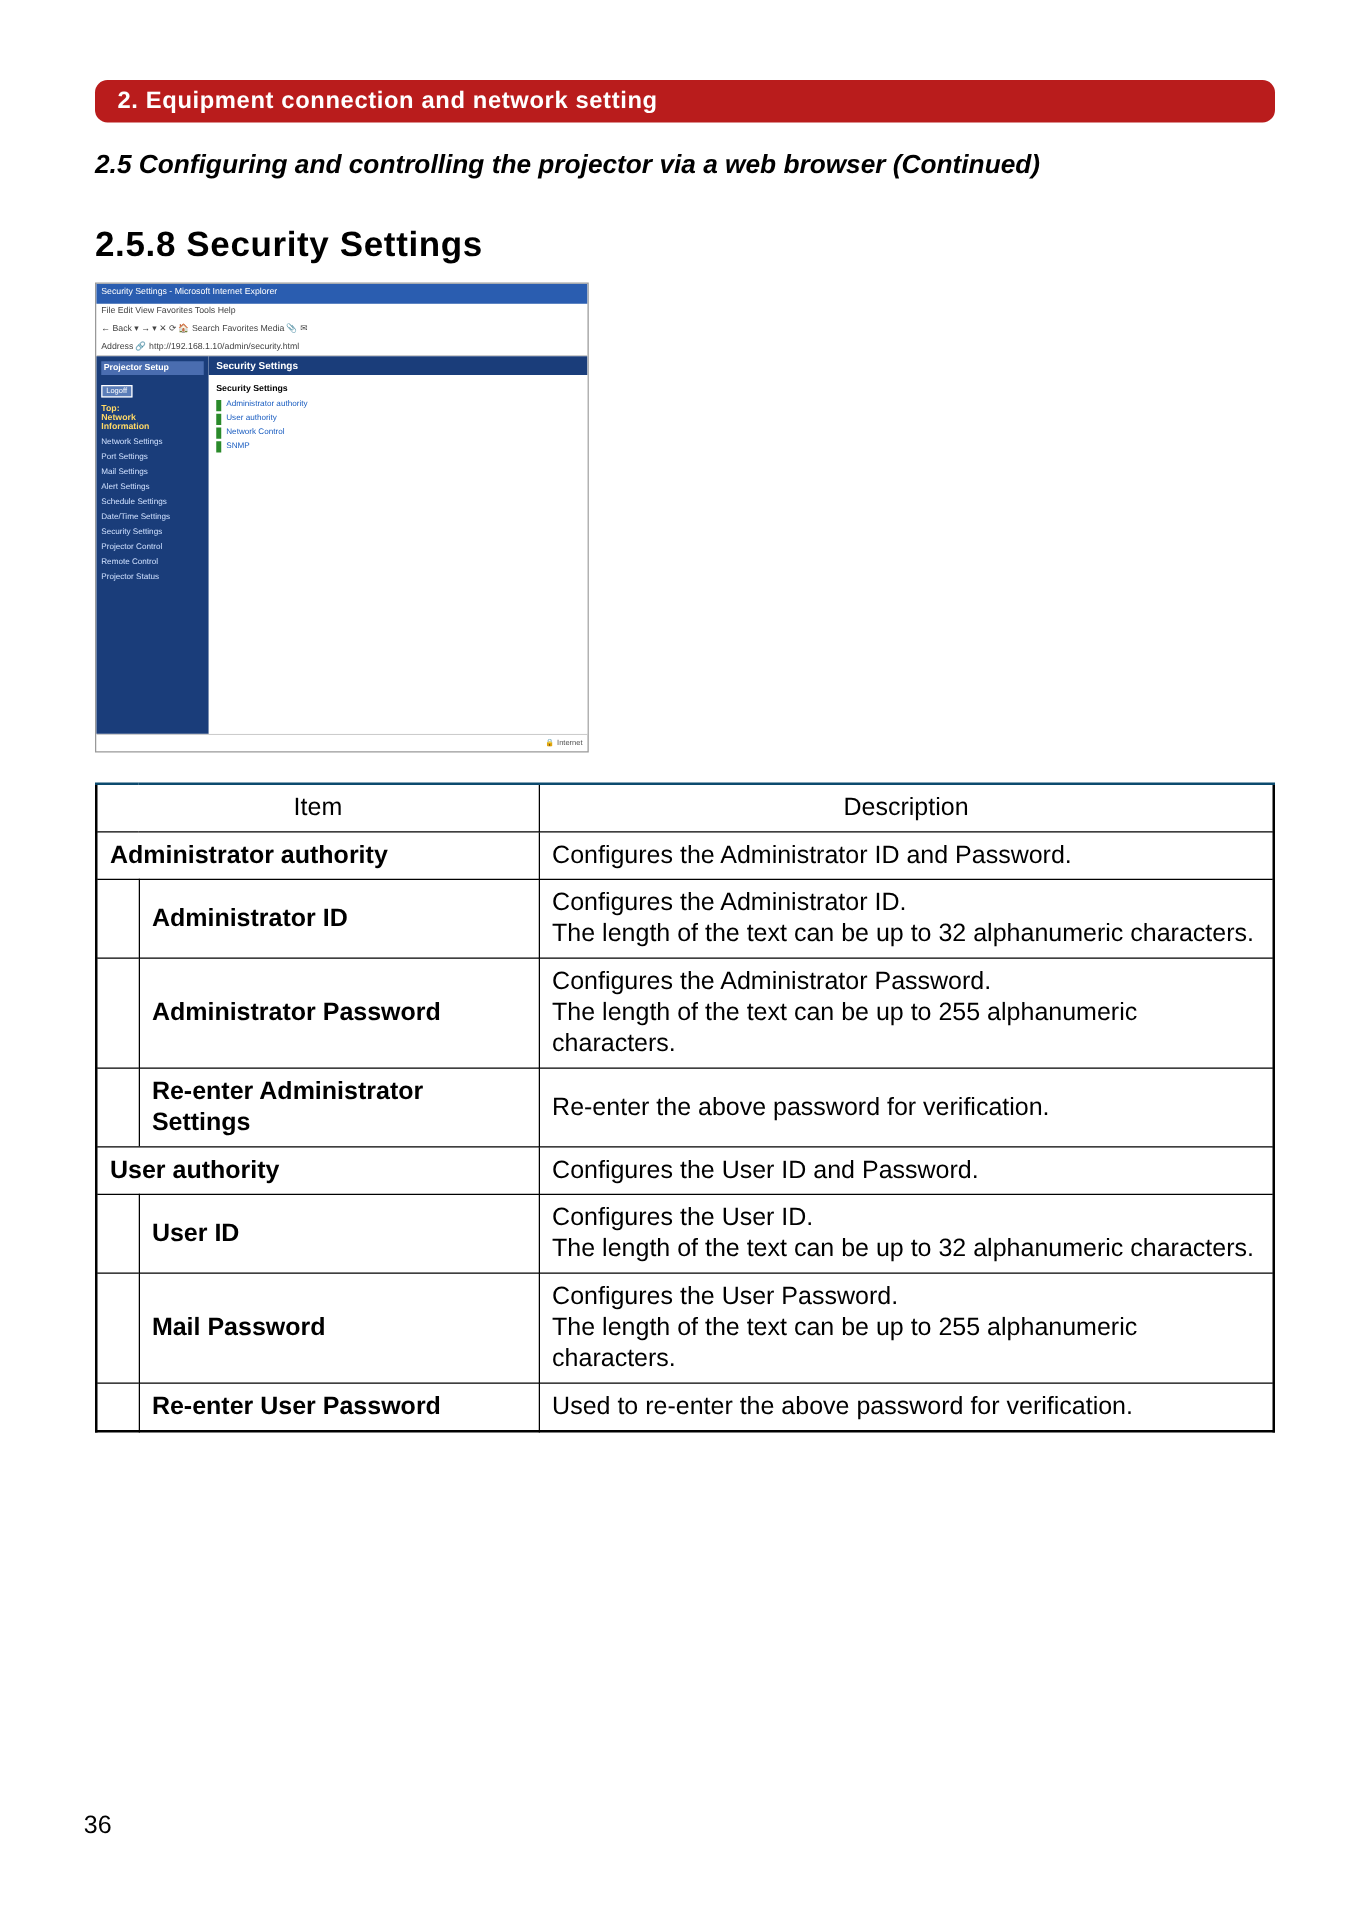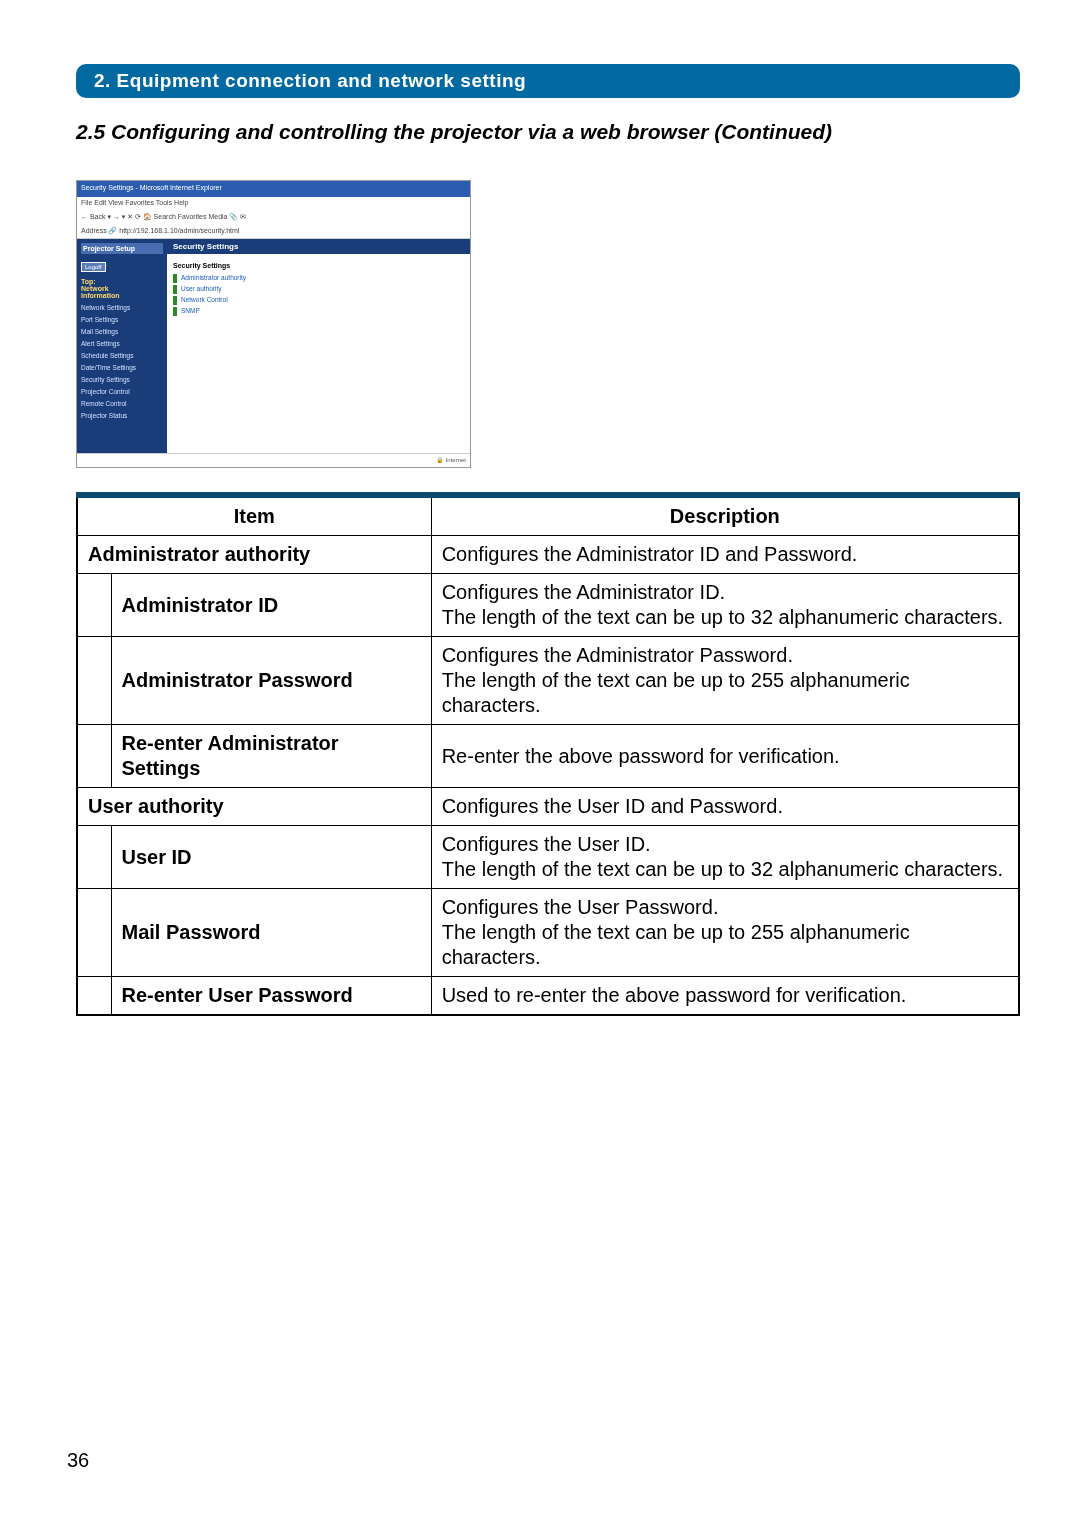--- a/index.html
+++ b/index.html
@@ -8,21 +8,21 @@
     height: 1532px;
     background: #ffffff;
     font-family: Arial, Helvetica, sans-serif;
     color: #000;
     position: relative;
   }
   .page {
     padding: 64px 60px 0 76px;
   }
   .banner {
-    background: #0369a1;
+    background: #b91c1c;
     border-radius: 10px;
     color: #fff;
     font-weight: bold;
     font-size: 19px;
     padding: 6px 18px;
     margin-bottom: 22px;
     letter-spacing: 0.5px;
   }
   .subtitle {
     font-weight: bold;
@@ -32,21 +32,21 @@
   }
   .section-heading {
     font-weight: 900;
     font-size: 28px;
     letter-spacing: 0.5px;
     margin-bottom: 14px;
   }
   
   .shot {
     width: 395px;
-    height: 288px;
+    height: 376px;
     border: 1px solid #999;
     background: #fff;
     position: relative;
     overflow: hidden;
     margin-bottom: 24px;
   }
   .shot-titlebar {
     height: 16px;
     background: #2a5db0;
     color: #fff;
@@ -145,22 +145,22 @@
   }
   table.settings th, table.settings td {
     border: 1px solid #000;
     padding: 6px 10px;
     text-align: left;
     vertical-align: middle;
     line-height: 1.25;
   }
   table.settings th {
     text-align: center;
-    font-weight: bold;
-    border-top: 6px solid #0c4a6e;
+    font-weight: normal;
+    border-top: 2px solid #0c4a6e;
     border-bottom: 1px solid #000;
   }
   table.settings th.item-col { width: 310px; }
   table.settings td.indent-cell {
     width: 34px;
     border-right: none;
     border-bottom: none;
   }
   table.settings td.indent-cell.last-in-block {
     border-bottom: 1px solid #000;
@@ -178,20 +178,21 @@
     bottom: 60px;
     font-size: 20px;
   }
 </style>
 </head>
 <body>
 
 <div class="page">
   <div class="banner">2. Equipment connection and network setting</div>
   <div class="subtitle">2.5 Configuring and controlling the projector via a web browser (Continued)</div>
+  <div class="section-heading">2.5.8 Security Settings</div>
 
   <div class="shot">
     <div class="shot-titlebar">Security Settings - Microsoft Internet Explorer</div>
     <div class="shot-menubar">File  Edit  View  Favorites  Tools  Help</div>
     <div class="shot-toolbar">← Back ▾ → ▾ ✕ ⟳ 🏠 Search  Favorites  Media 📎 ✉</div>
     <div class="shot-addr">Address 🔗 http://192.168.1.10/admin/security.html</div>
     <div class="shot-body">
       <div class="shot-side">
         <div class="setup">Projector Setup</div>
         <span class="logoff">Logoff</span>

